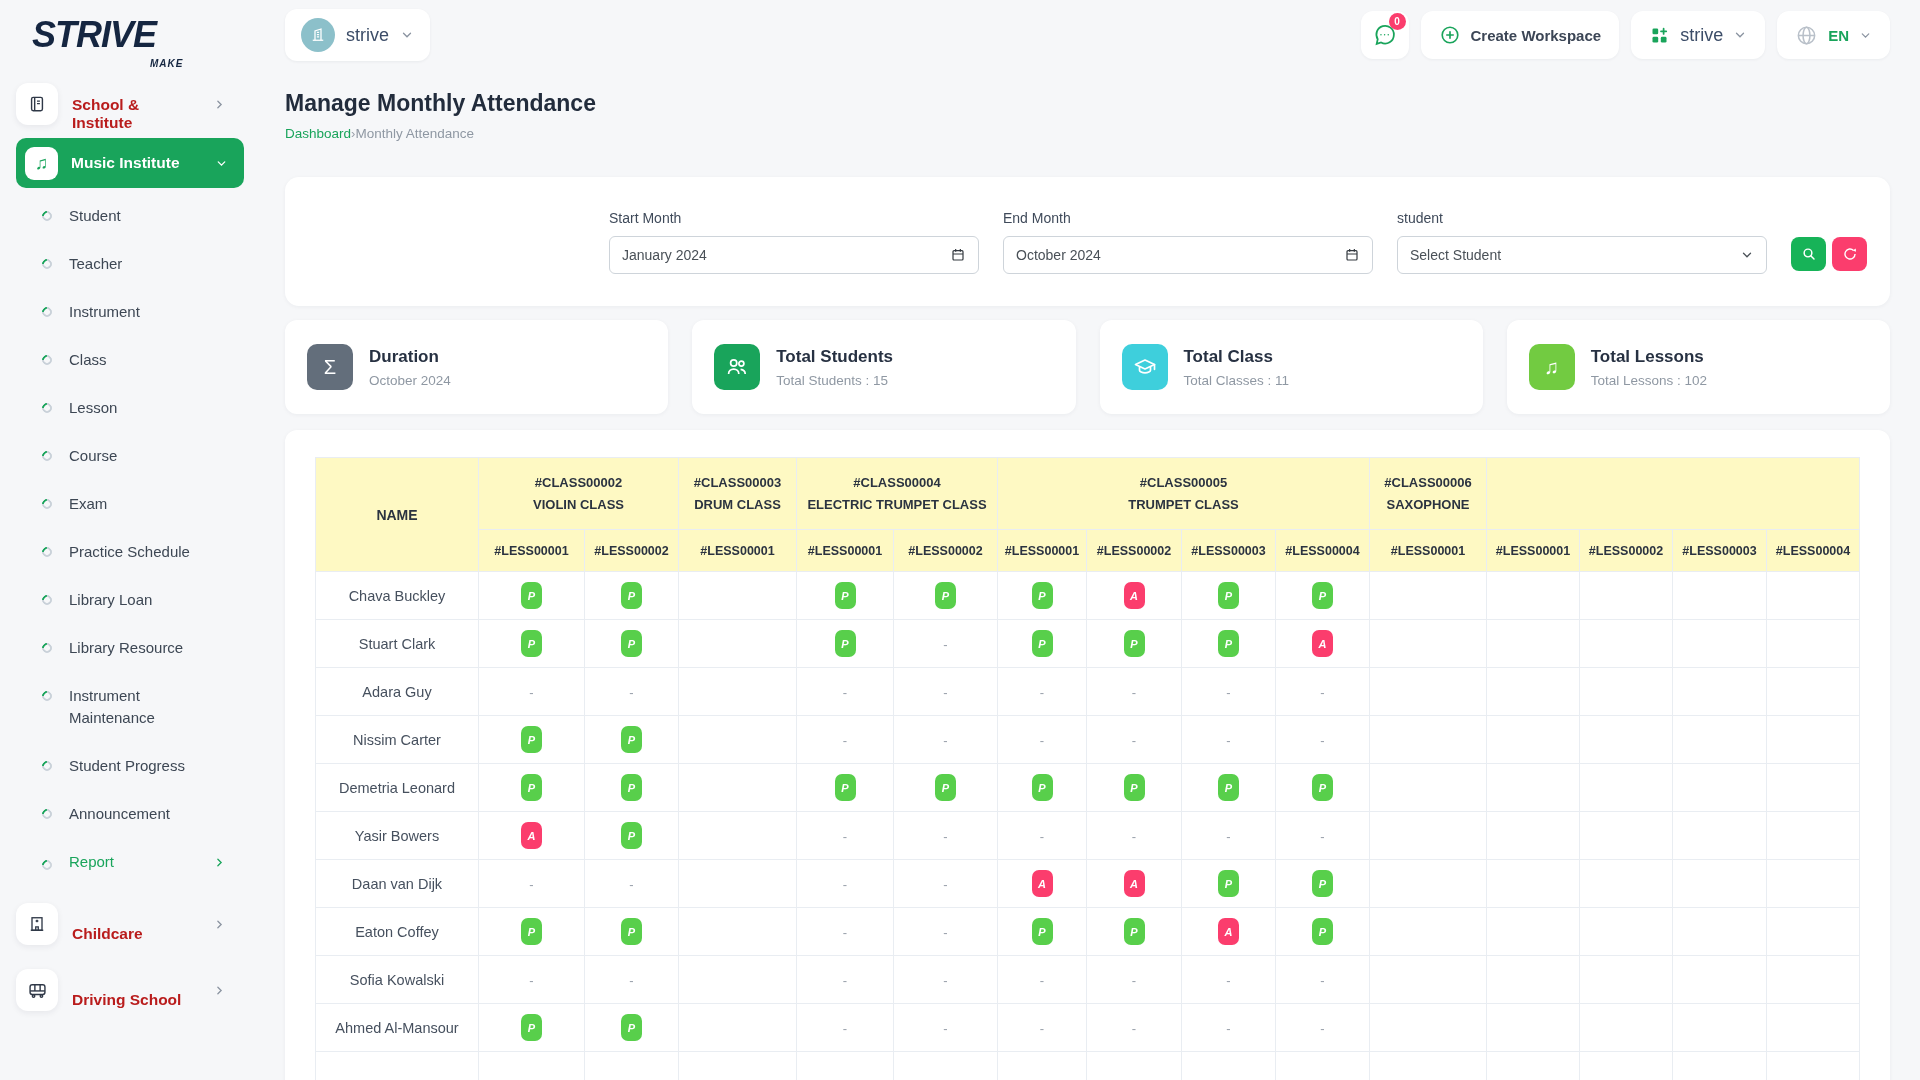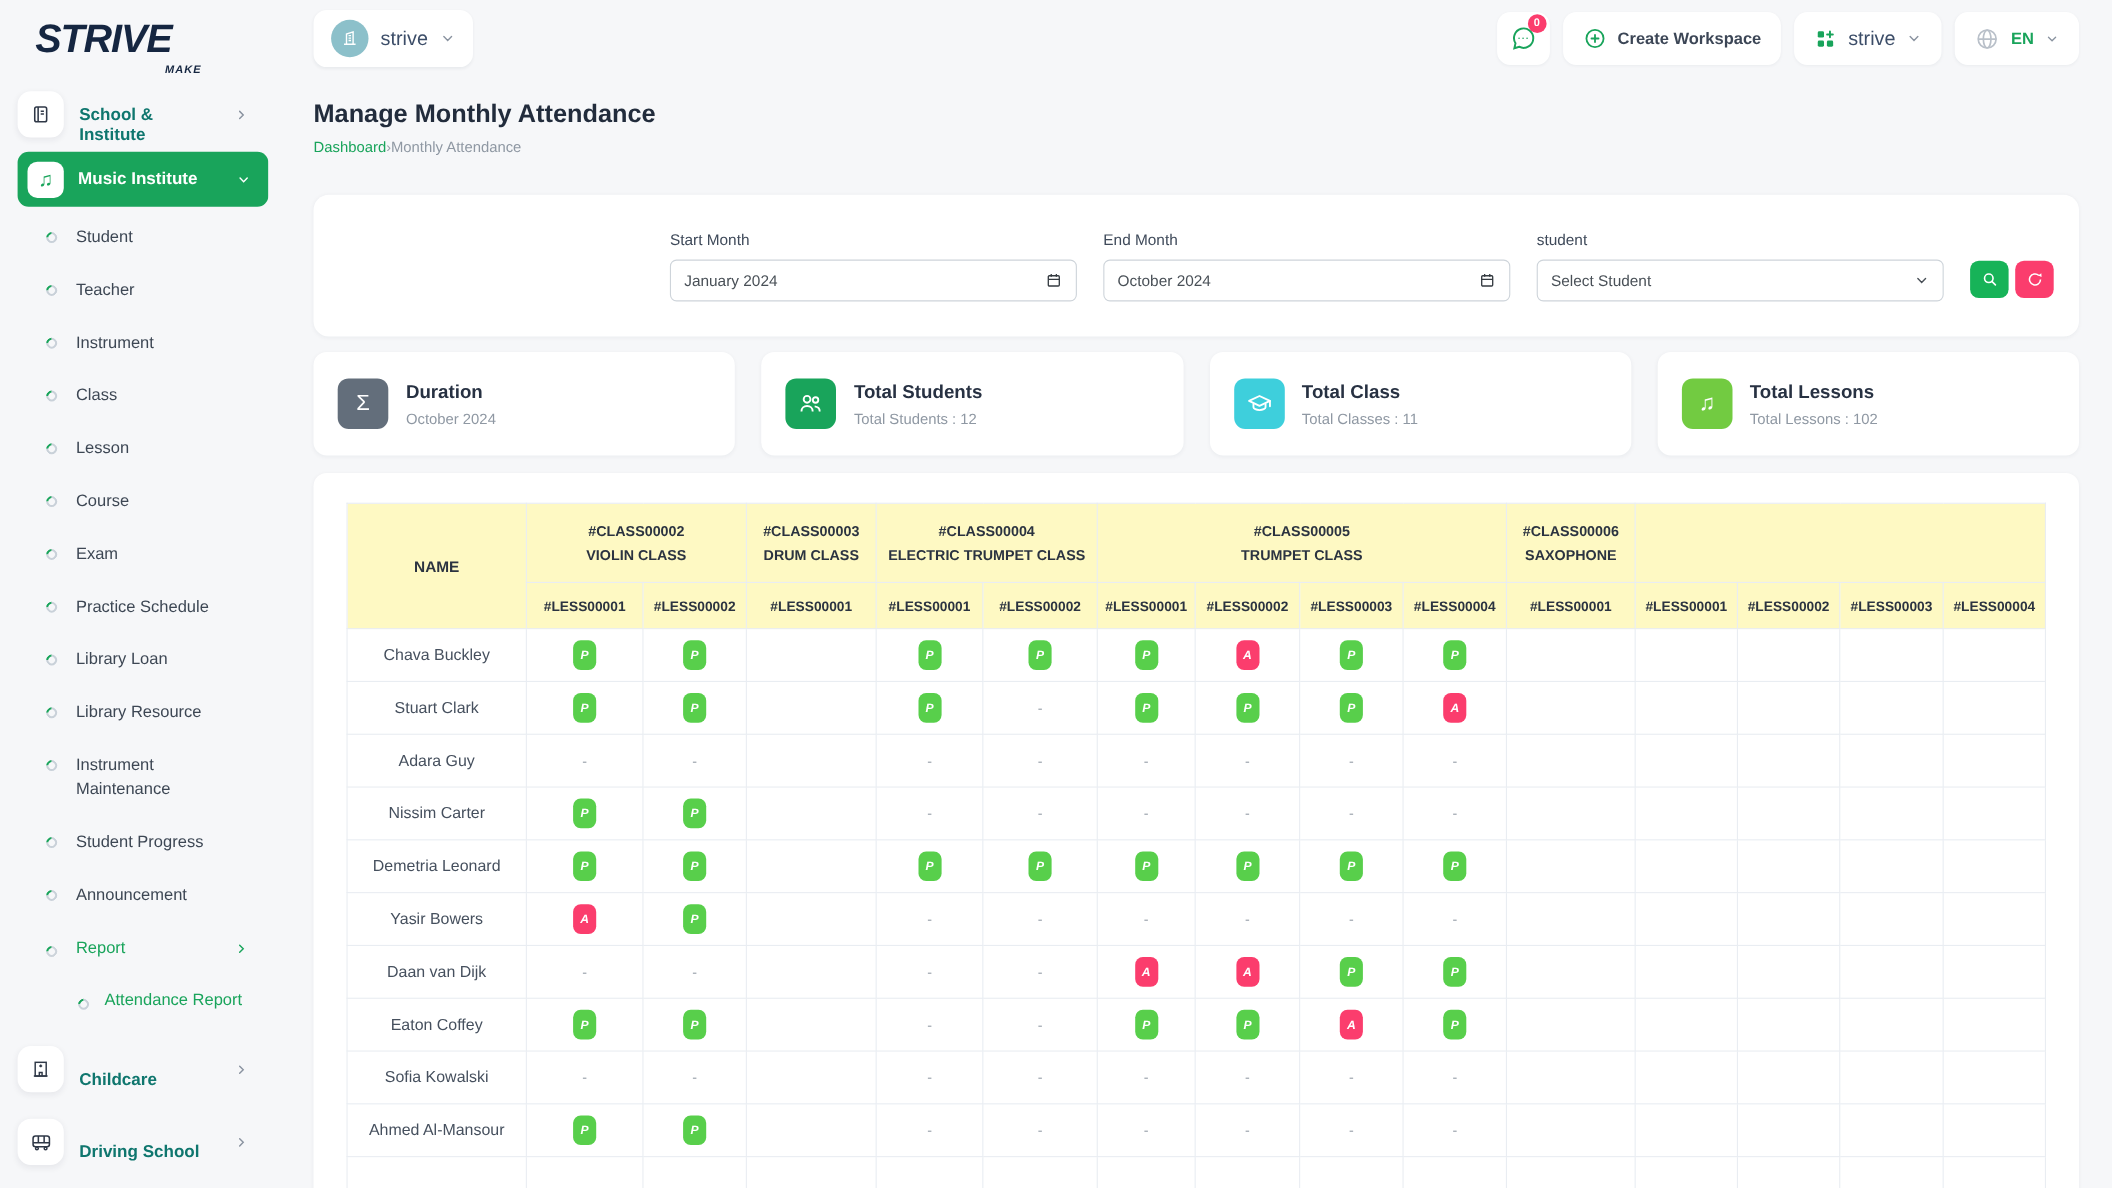--- a/index.html
+++ b/index.html
@@ -25,21 +25,21 @@
   .chev { color:#8a93a0; display:flex; }
 
   
   .app { display:flex; height:1010px; }
   .sidebar { width:244px; flex:0 0 244px; padding:6px 0 0 16px; overflow:hidden; }
   .main { flex:1; padding:20px 30px 0 41px; overflow:hidden; }
 
   
   .side-top-item { display:flex; align-items:center; gap:14px; height:56px; cursor:pointer; padding-right:18px; }
   .icon-box { width:42px; height:42px; border-radius:12px; background:#fff; box-shadow:0 2px 6px rgba(25,35,55,.07); display:flex; align-items:center; justify-content:center; color:#2f3847; flex:0 0 42px; }
-  .side-top-label { font-size:15.5px; font-weight:600; color:#0f766e; flex:1;margin-top:20px; }
+  .side-top-label { font-size:15.5px; font-weight:600; color:#b91c1c; flex:1;margin-top:20px; }
   .active-item { margin-top:6px; background:#19a45b; border-radius:10px; height:50px; display:flex; align-items:center; gap:13px; padding:0 16px 0 9px; cursor:pointer; }
   .active-icon { width:33px; height:33px; border-radius:9px; background:#fff; display:flex; align-items:center; justify-content:center; color:#19a45b; font-size:18px; }
   .active-label { color:#fff; font-size:15.5px; font-weight:700; flex:1; }
   .submenu { list-style:none; margin-top:4px; }
   .submenu li { display:flex; align-items:flex-start; gap:17px; padding:13px 0 13px 26px; cursor:pointer; }
   .bullet { width:10px; height:10px; border:2px solid #c9d1d9; border-top-color:#19a45b; border-radius:50%; transform:rotate(-45deg); margin-top:6px; flex:0 0 10px; }
   .sub-label { font-size:15px; color:#3d4754; line-height:22px; max-width:150px; }
   .report-row { display:flex; align-items:center; gap:17px; padding:13px 18px 13px 26px; cursor:pointer; }
   .report-label { font-size:15px; color:#19a45b; flex:1; line-height:22px; }
   .report-sub { display:flex; align-items:center; gap:14px; padding:13px 0 13px 55px; cursor:pointer; }
@@ -253,24 +253,20 @@
     <div class="report-row">
       <span class="bullet" style="border-color:#cdd4db;border-top-color:#19a45b"></span>
       <span class="report-label">Report</span>
       <span class="chev" style="color:#19a45b">
         <svg width="13" height="13" viewBox="0 0 24 24" fill="none" stroke="currentColor" stroke-width="2.4" stroke-linecap="round">
             <polyline points="9 6 15 12 9 18"></polyline>
           </svg>
       </span>
     </div>
 
-    <div class="report-sub">
-      <span class="bullet"></span>
-      <span class="sub-label">Attendance Report</span>
-    </div>
 
     <div class="side-bottom">
       <div class="side-top-item">
         <span class="icon-box">
           <svg width="20" height="20" viewBox="0 0 24 24" fill="none" stroke="currentColor" stroke-width="1.6">
               <rect x="6" y="4.5" width="12" height="15"></rect>
               <path d="M12 6.8v3.2M10.4 8.4h3.2"></path>
               <path d="M10.5 19.5v-4h3v4"></path>
               <path d="M4.5 19.5h15"></path>
             </svg>
@@ -379,21 +375,21 @@
         <span class="stat-icon si-green">
           <svg width="24" height="24" viewBox="0 0 24 24" fill="none" stroke="#fff" stroke-width="1.7">
               <circle cx="8.7" cy="8" r="3.1"></circle>
               <path d="M3.6 19c0-3 2.2-4.9 5.1-4.9s5.1 1.9 5.1 4.9"></path>
               <circle cx="16.4" cy="8.6" r="2.5"></circle>
               <path d="M15.6 14.4c2.6.3 4.6 2 4.6 4.6"></path>
             </svg>
         </span>
         <div>
           <div class="stat-title">Total Students</div>
-          <div class="stat-sub">Total Students : 12</div>
+          <div class="stat-sub">Total Students : 15</div>
         </div>
       </div>
       <div class="stat-card">
         <span class="stat-icon si-cyan">
           <svg width="24" height="24" viewBox="0 0 24 24" fill="none" stroke="#fff" stroke-width="1.7" stroke-linejoin="round">
               <path d="M2.5 9.5 12 5l9.5 4.5L12 14z"></path>
               <path d="M6.5 11.9v3.3c0 1.3 2.5 2.6 5.5 2.6s5.5-1.3 5.5-2.6v-3.3"></path>
               <path d="M21.5 9.5v4.8" stroke-linecap="round"></path>
             </svg>
         </span>

